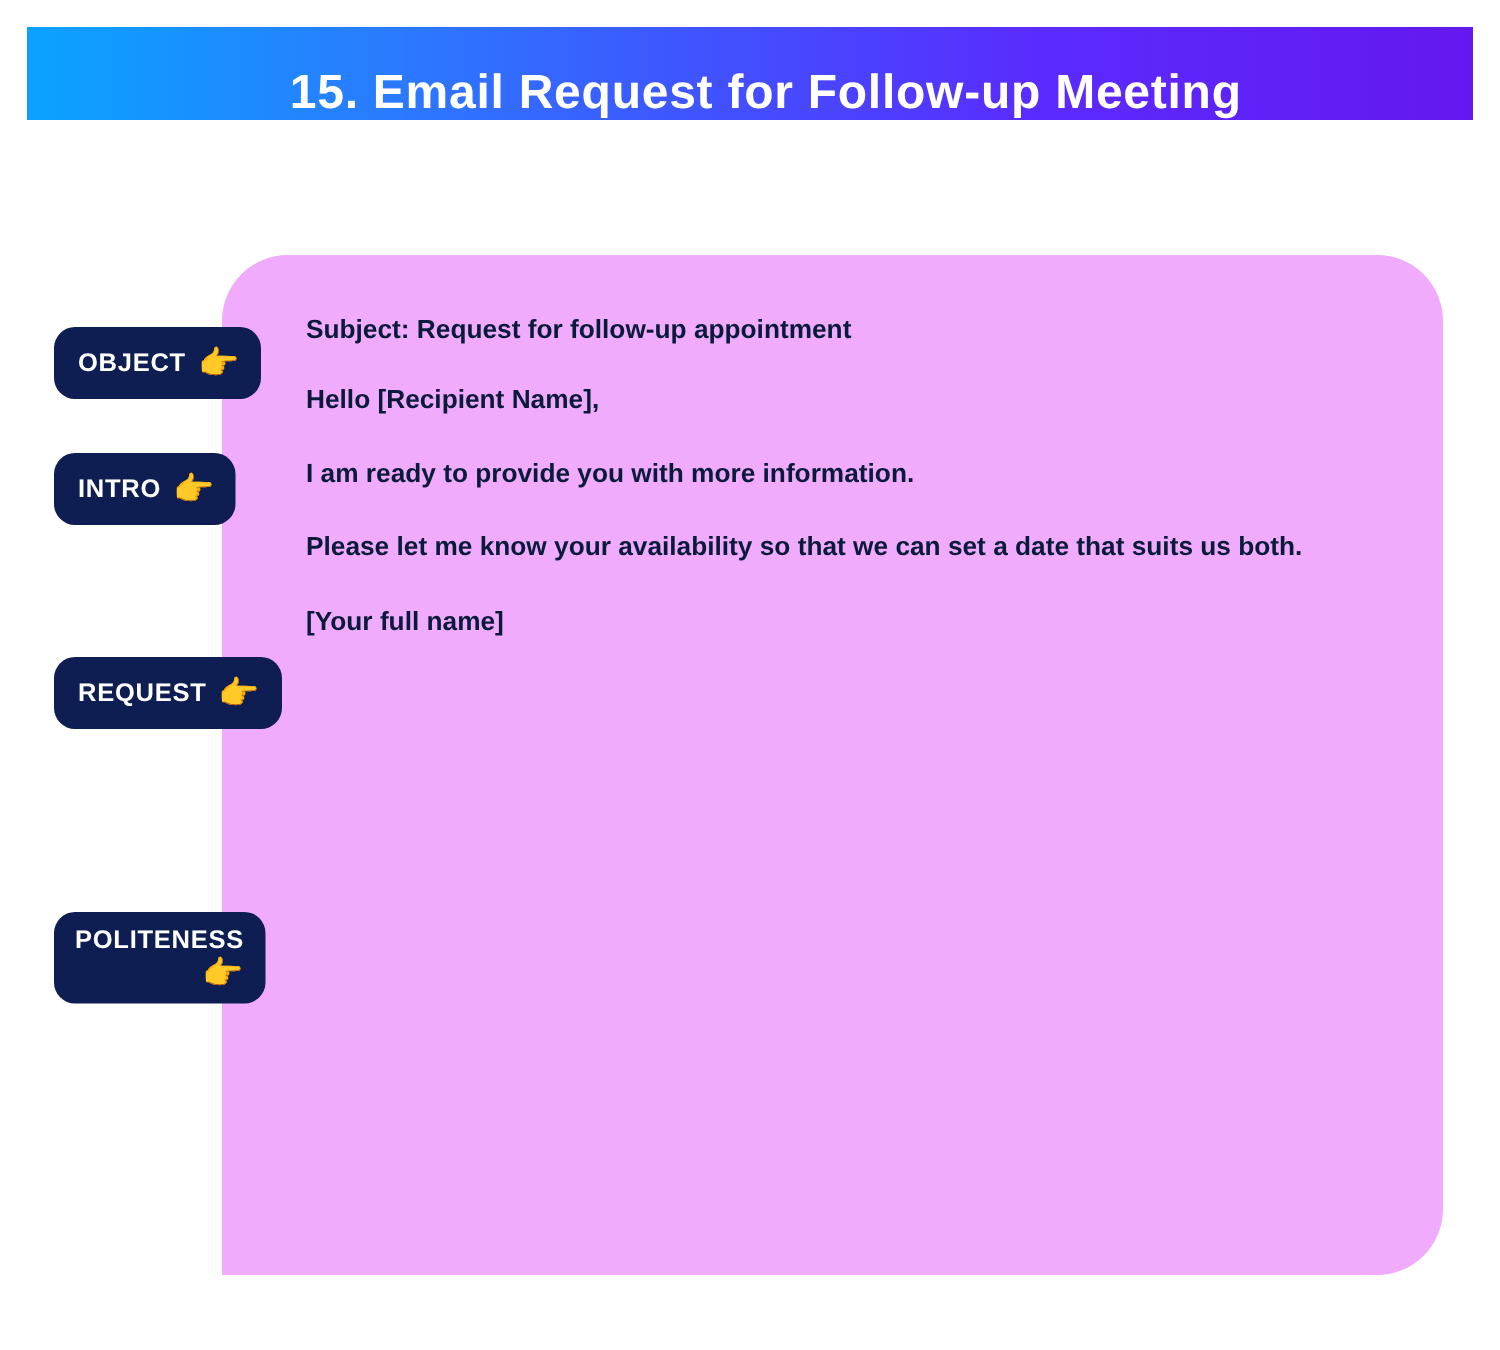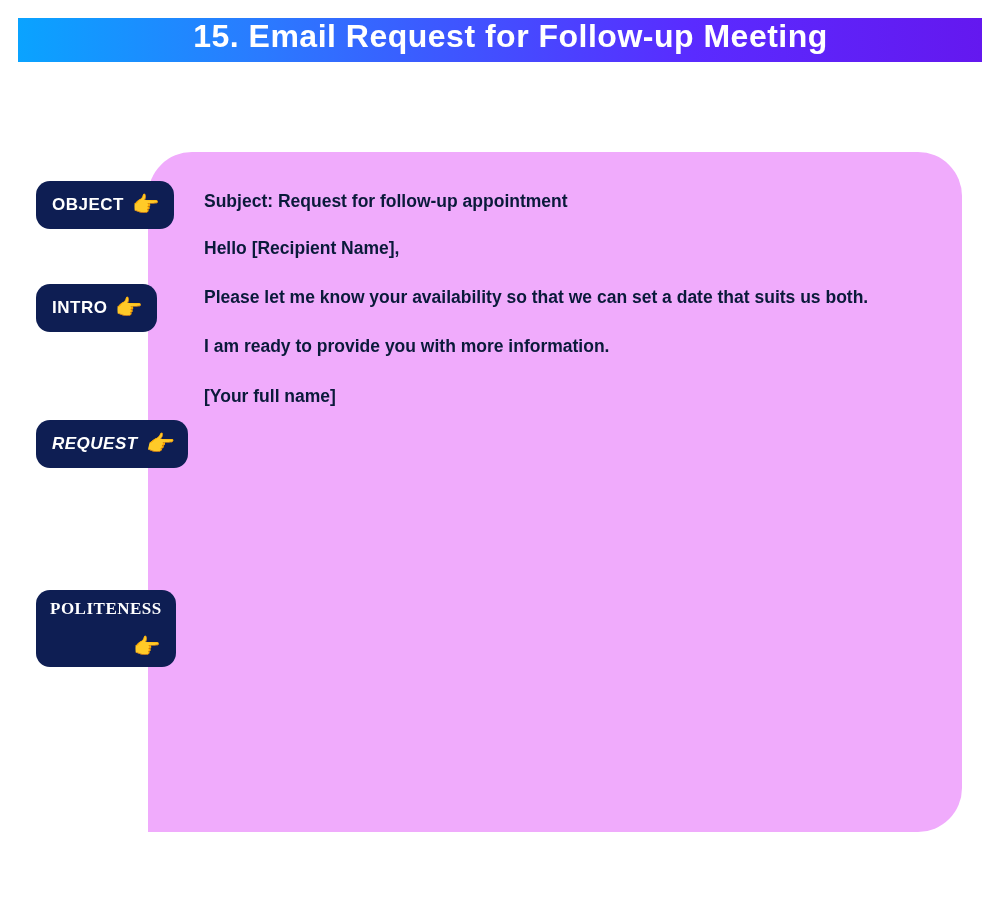--- a/index.html
+++ b/index.html
@@ -8,25 +8,25 @@
     height: 900px;
     background: #ffffff;
     font-family: "Segoe UI", "Helvetica Neue", Arial, sans-serif;
     overflow: hidden;
     position: relative;
   }
   .wrap {
     padding: 18px 18px 0 18px;
   }
   .title-bar {
-    height: 44px;
+    height: 62px;
     background: linear-gradient(90deg, #0aa3ff 0%, #2a7bff 25%, #3e56ff 45%, #5a2bff 70%, #6418ef 100%);
     color: #ffffff;
     display: flex;
-    align-items: flex-start;
+    align-items: flex-end;
     justify-content: center;
     font-weight: 800;
     font-size: 32px;
     letter-spacing: 0.5px;
     padding-left: 21px;
   }
   .stage {
     position: relative;
     margin-top: 90px;
     height: 680px;
@@ -69,55 +69,54 @@
     align-items: center;
     gap: 8px;
     line-height: 1.1;
   }
   .pill .hand {
     font-size: 22px;
   }
   .pill.politeness {
     flex-direction: column;
     align-items: flex-end;
-    gap: 16px;
+    gap: 0;
     padding: 10px 14px 8px 14px;
-    font-family: Liberation Serif, serif;
   }
   .pill.politeness .hand { align-self: flex-end; }
 </style>
 </head>
 <body>
 
 <div class="wrap">
   <div class="title-bar">
     <span>15. Email Request for Follow-up Meeting</span>
   </div>
 
   <div class="stage">
 
     <div class="card">
       <p class="tight">Subject: Request for follow-up appointment</p>
       <p>Hello [Recipient Name],</p>
+      <p>I am ready to provide you with more information.</p>
       <p>Please let me know your availability so that we can set a date that suits us both.</p>
-      <p>I am ready to provide you with more information.</p>
       <p>[Your full name]</p>
     </div>
 
-    <div class="pill" style="top:29px;">
+    <div class="pill" style="top:48px;">
       <span>OBJECT</span>
       <span class="hand">👉</span>
     </div>
 
     <div class="pill" style="top:132px;justify-content:flex-end;">
       <span>INTRO</span>
       <span class="hand">👉</span>
     </div>
 
-    <div class="pill" style="top:268px;font-style:italic;">
+    <div class="pill" style="top:268px;">
       <span>REQUEST</span>
       <span class="hand">👉</span>
     </div>
 
     <div class="pill politeness" style="top:438px;">
       <span>POLITENESS</span>
       <span class="hand">👉</span>
     </div>
 
   </div>

